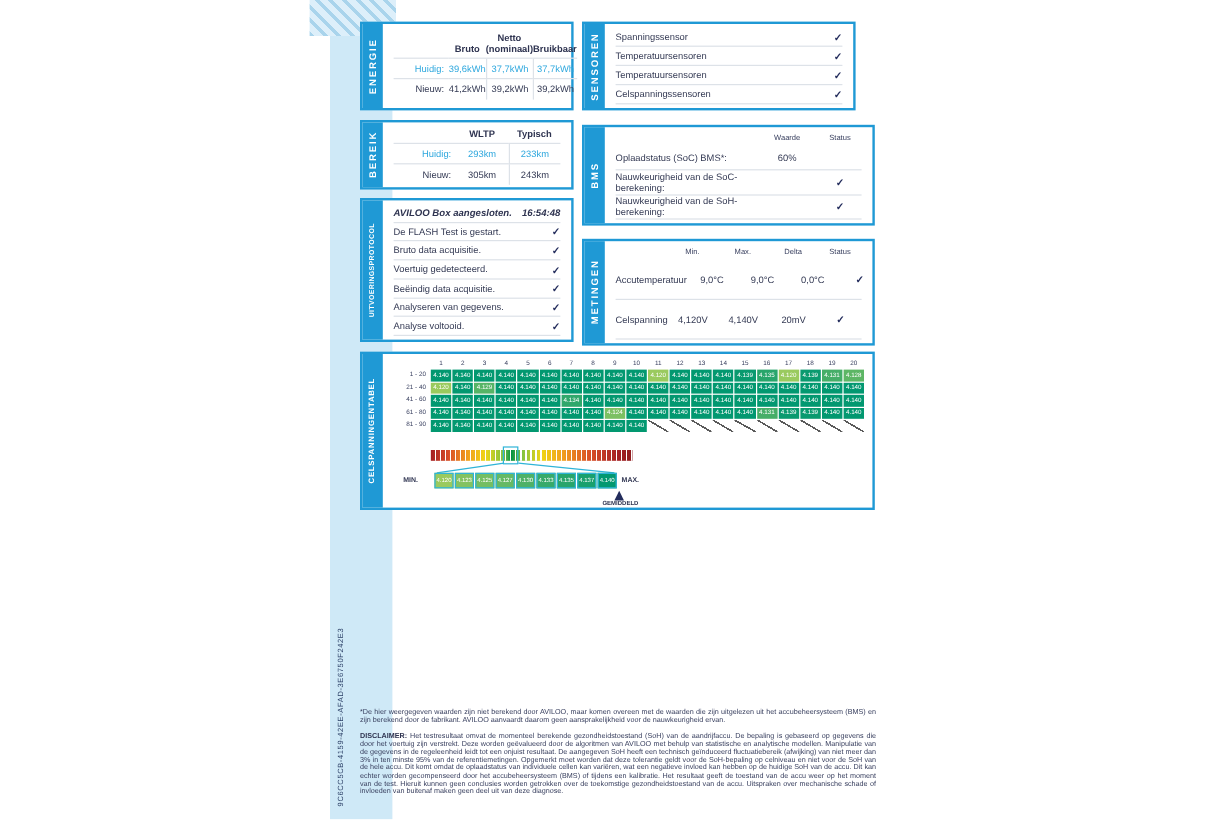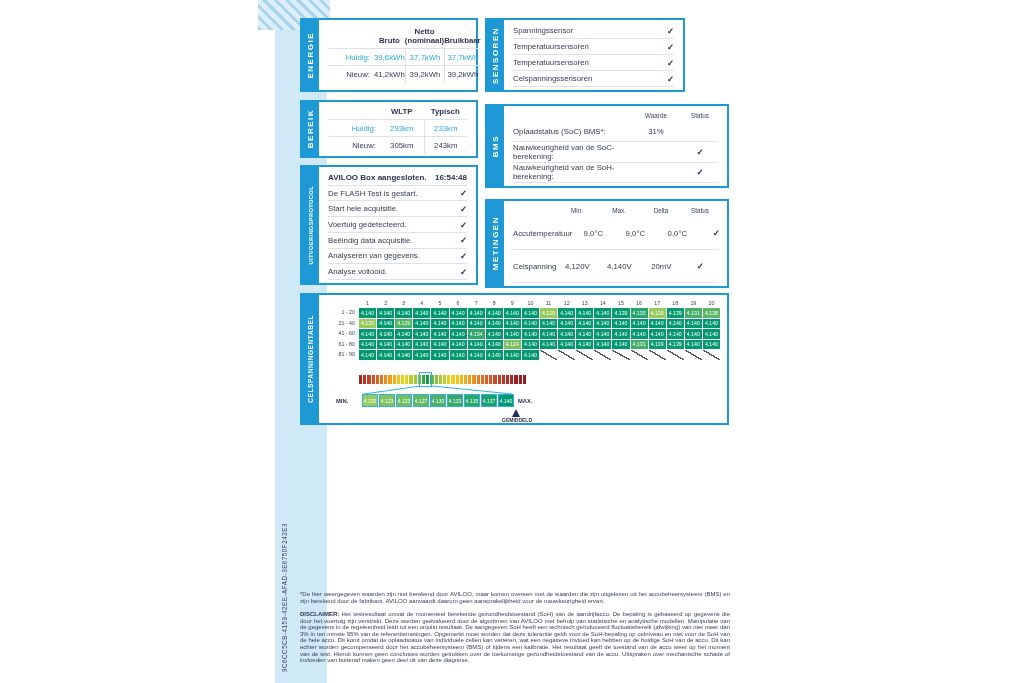--- a/index.html
+++ b/index.html
@@ -16,21 +16,21 @@
 
   
   .panel { position:absolute; background:#fff; border:2px solid #1f99d5; display:flex; }
   .band { width:17px; background:#1f99d5; color:#fff; display:flex; align-items:center; justify-content:center; flex:none; }
   .band span { writing-mode:vertical-rl; transform:rotate(180deg); font-weight:bold; font-size:8px; letter-spacing:1.5px; white-space:nowrap; }
   .band.small span { font-size:5.8px; letter-spacing:0.3px; }
   .band.med span { font-size:6.5px; letter-spacing:0.6px; }
   .pbody { flex:1; padding:3px 9px; display:flex; flex-direction:column; justify-content:center; min-width:0; }
 
   #p-energie  { left:300px; top:18px;  width:178px; height:74px; }
-  #p-sensoren { left:485px; top:18px;  width:200px; height:74px; }
+  #p-sensoren { left:485px; top:18px;  width:228px; height:74px; }
   #p-bereik   { left:300px; top:100px; width:178px; height:58px; }
   #p-bms      { left:485px; top:104px; width:244px; height:84px; }
   #p-protocol { left:300px; top:165px; width:178px; height:120px; }
   #p-metingen { left:485px; top:199px; width:244px; height:89px; }
   #p-cells    { left:300px; top:293px; width:429px; height:132px; }
 
   
   .vt { display:grid; width:100%; }
   .vt.c4 { grid-template-columns:46px 1fr 1fr 1fr; }
   .vt.c3 { grid-template-columns:52px 1fr 1fr; }
@@ -40,21 +40,21 @@
   .vt .vc { font-size:7.8px; text-align:center; display:flex; align-items:center; justify-content:center; }
   .vt .blue { color:#2fa8de; }
   .vt .sepb { border-bottom:1px solid #dde2e8; }
   .vt .sepl { border-left:1px solid #dde2e8; }
   .vt .hrow { height:22px; } .vt .drow { height:17px; }
 
   
   .chk-row { display:flex; align-items:center; justify-content:space-between; border-bottom:1px solid #dde2e8;
              font-size:7.8px; flex:1; min-height:0; }
   .check { color:#232c5c; font-weight:bold; font-size:8.5px; }
-  .proto-title { font-weight:bold; font-size:8px; color:#2e3350; }
+  .proto-title { font-weight:bold; font-size:8px; color:#2e3350;font-style:italic; }
 
   
   .colhead { font-size:6.3px; color:#3a4160; text-align:center; }
   .cell-label { font-size:7.8px; flex:1; }
   .cw52 { width:52px; flex:none; text-align:center; }
   .cw42 { width:42px; flex:none; text-align:center; }
   .cw36 { width:36px; flex:none; text-align:center; }
   .frow { display:flex; align-items:center; }
   .val { font-size:7.8px; }
 
@@ -173,21 +173,21 @@
         <span>BMS</span>
       </div>
     <div class="pbody">
       <div class="frow" style="height:13px;">
         <span class="cell-label"></span>
         <span class="colhead cw52">Waarde</span>
         <span class="colhead cw36">Status</span>
       </div>
       <div class="chk-row">
         <span class="cell-label">Oplaadstatus (SoC) BMS*:</span>
-        <span class="val cw52">31%</span>
+        <span class="val cw52">60%</span>
         <span class="check cw36"></span>
       </div>
       <div class="chk-row">
         <span class="cell-label">Nauwkeurigheid van de SoC-berekening:</span>
         <span class="val cw52"></span>
         <span class="check cw36">✓</span>
       </div>
       <div class="chk-row">
         <span class="cell-label">Nauwkeurigheid van de SoH-berekening:</span>
         <span class="val cw52"></span>
@@ -203,21 +203,21 @@
     <div class="pbody">
       <div class="chk-row">
         <span class="proto-title">AVILOO Box aangesloten.</span>
         <span class="proto-title">16:54:48</span>
       </div>
       <div class="chk-row">
           <span>De FLASH Test is gestart.</span>
           <span class="check">✓</span>
         </div>
       <div class="chk-row">
-          <span>Start hele acquisitie.</span>
+          <span>Bruto data acquisitie.</span>
           <span class="check">✓</span>
         </div>
       <div class="chk-row">
           <span>Voertuig gedetecteerd.</span>
           <span class="check">✓</span>
         </div>
       <div class="chk-row">
           <span>Beëindig data acquisitie.</span>
           <span class="check">✓</span>
         </div>

